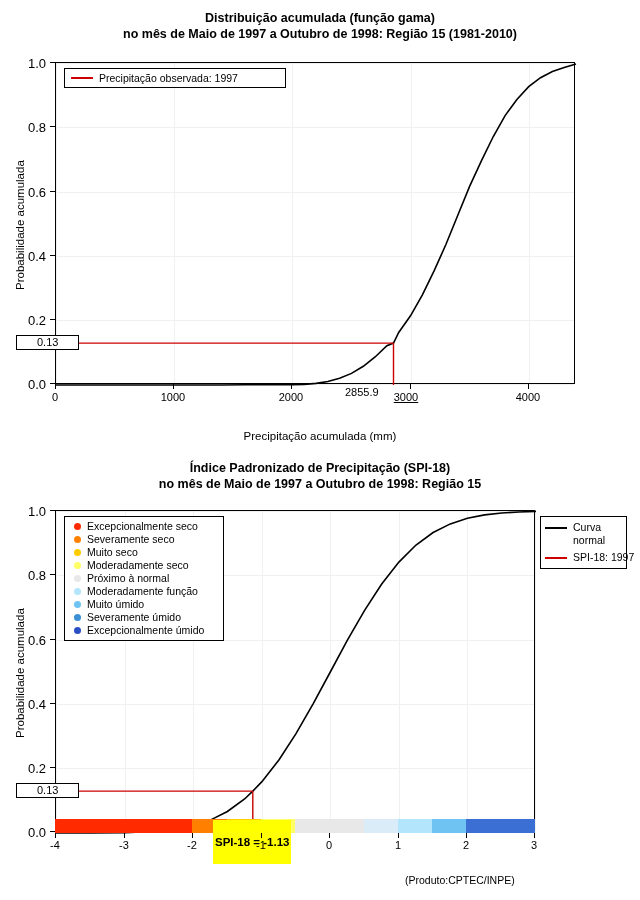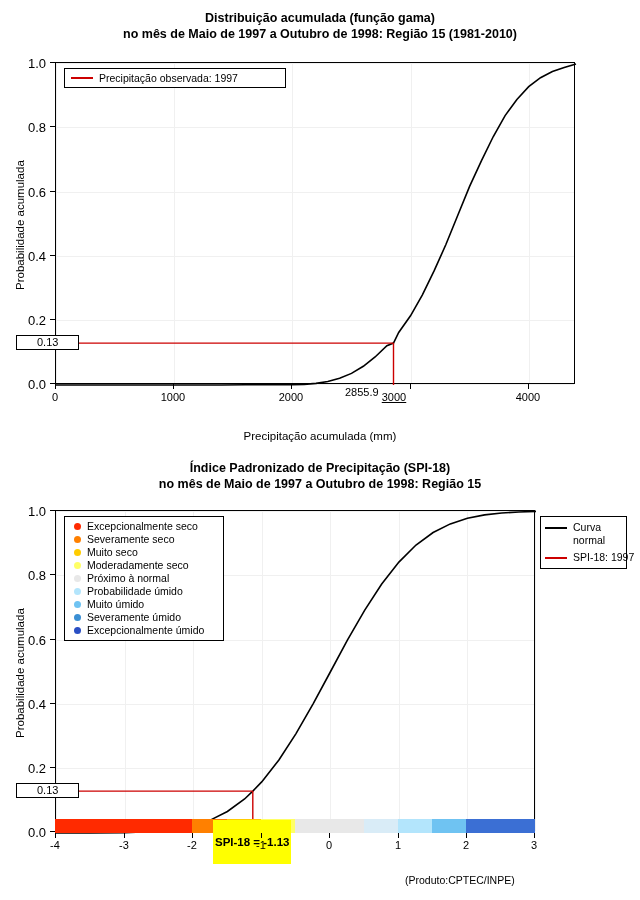--- a/index.html
+++ b/index.html
@@ -191,21 +191,21 @@
 
     <div class="tick-mark-x" style="left:55px;  top:384px;"></div>
     <div class="tick-mark-x" style="left:173px; top:384px;"></div>
     <div class="tick-mark-x" style="left:291px; top:384px;"></div>
     <div class="tick-mark-x" style="left:410px; top:384px;"></div>
     <div class="tick-mark-x" style="left:528px; top:384px;"></div>
 
     <div class="tick-label-x" style="left:25px;  top:391px;">0</div>
     <div class="tick-label-x" style="left:143px; top:391px;">1000</div>
     <div class="tick-label-x" style="left:261px; top:391px;">2000</div>
-    <div class="tick-label-x" style="left:364px; top:391px;text-decoration:underline;">3000</div>
+    <div class="tick-label-x" style="left:376px; top:391px;text-decoration:underline;">3000</div>
     <div class="tick-label-x" style="left:498px; top:391px;">4000</div>
 
     <div class="annot" style="left:345px; top:371px;">2855.9</div>
 
     <div class="axis-title-x" style="left:0px; top:430px;">Precipitação acumulada (mm)</div>
     <div class="axis-title-y" style="left:14px; top:290px;">Probabilidade acumulada</div>
   </div>
 
   <div class="chart-block" id="chart-bottom">
 
@@ -256,21 +256,21 @@
         <div class="legend-row">
           <span class="legend-dot" style="background:#ffff66;"></span>
           <span>Moderadamente seco</span>
         </div>
         <div class="legend-row">
           <span class="legend-dot" style="background:#e8e8e8;"></span>
           <span>Próximo à normal</span>
         </div>
         <div class="legend-row">
           <span class="legend-dot" style="background:#b3e5fc;"></span>
-          <span>Probabilidade úmido</span>
+          <span>Moderadamente função</span>
         </div>
         <div class="legend-row">
           <span class="legend-dot" style="background:#6fc3f2;"></span>
           <span>Muito úmido</span>
         </div>
         <div class="legend-row">
           <span class="legend-dot" style="background:#3b8fd4;"></span>
           <span>Severamente úmido</span>
         </div>
         <div class="legend-row">

